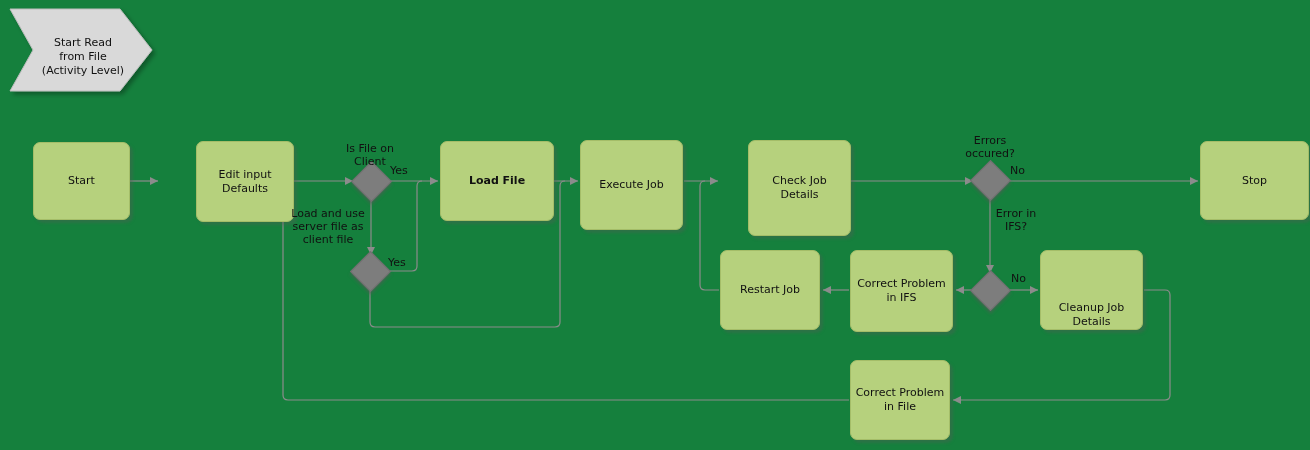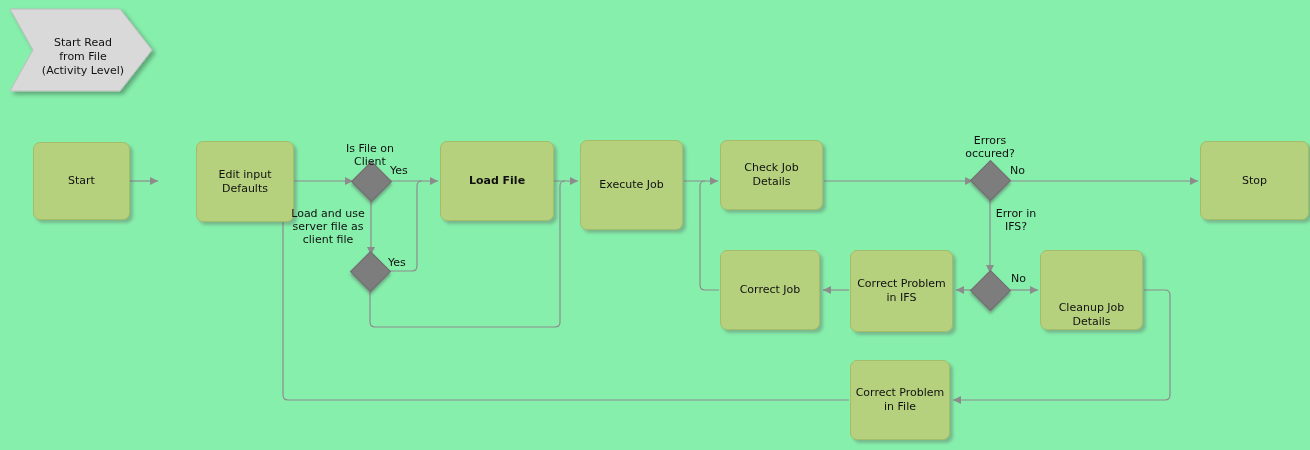--- a/index.html
+++ b/index.html
@@ -1,17 +1,17 @@
 <!DOCTYPE html>
 <html><head>
 <meta charset="utf-8">
 <style>
   html,body{margin:0;padding:0;background:#ffffff;}
   .canvas{
-    position:relative;width:1310px;height:450px;background:#86efac;overflow:hidden;
+    position:relative;width:1310px;height:450px;background:#15803d;overflow:hidden;
     font-family:"DejaVu Sans","Liberation Sans",sans-serif;font-size:11px;color:#111111;
   }
   svg.edges{position:absolute;left:0;top:0;width:1310px;height:450px;}
   .node{
     position:absolute;box-sizing:border-box;
     background:#b6d17d;border:1px solid #a4bd68;border-radius:7px;
     box-shadow:3px 3px 3px rgba(90,90,90,0.35);
     display:flex;align-items:center;justify-content:center;
     text-align:center;white-space:pre-line;line-height:14px;
   }
@@ -74,24 +74,24 @@
     <div class="banner-text">Start Read
 from File
 (Activity Level)</div>
   </div>
 
   <div class="node" style="left:33px;top:142px;width:97px;height:78px;"><span>Start</span></div>
   <div class="node" style="left:160px;top:141px;width:98px;height:81px;margin-left:36px;"><span>Edit input
 Defaults</span></div>
   <div class="node" style="left:440px;top:141px;width:114px;height:80px;font-weight:bold;"><span>Load File</span></div>
   <div class="node" style="left:580px;top:140px;width:103px;height:90px;"><span>Execute Job</span></div>
-  <div class="node" style="left:720px;top:140px;width:103px;height:70px;"><span>Check Job
+  <div class="node" style="left:748px;top:140px;width:103px;height:96px;"><span>Check Job
 Details</span></div>
   <div class="node" style="left:1200px;top:141px;width:109px;height:79px;"><span>Stop</span></div>
-  <div class="node" style="left:720px;top:250px;width:100px;height:80px;"><span>Correct Job</span></div>
+  <div class="node" style="left:720px;top:250px;width:100px;height:80px;"><span>Restart Job</span></div>
   <div class="node" style="left:850px;top:250px;width:103px;height:82px;"><span>Correct Problem
 in IFS</span></div>
   <div class="node" style="left:1040px;top:250px;width:103px;height:80px;align-items:flex-end;"><span>Cleanup Job
 Details</span></div>
   <div class="node" style="left:850px;top:360px;width:100px;height:80px;"><span>Correct Problem
 in File</span></div>
 
   <div class="diamond" style="left:357px;top:167px;"></div>
   <div class="diamond" style="left:356px;top:257px;"></div>
   <div class="diamond" style="left:976px;top:166px;"></div>

